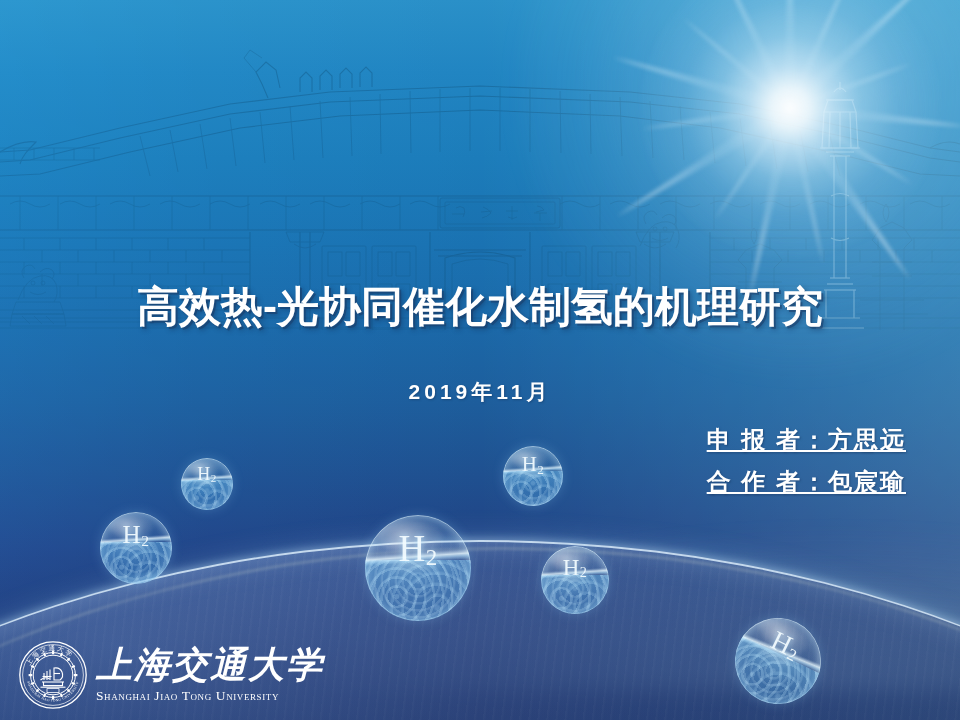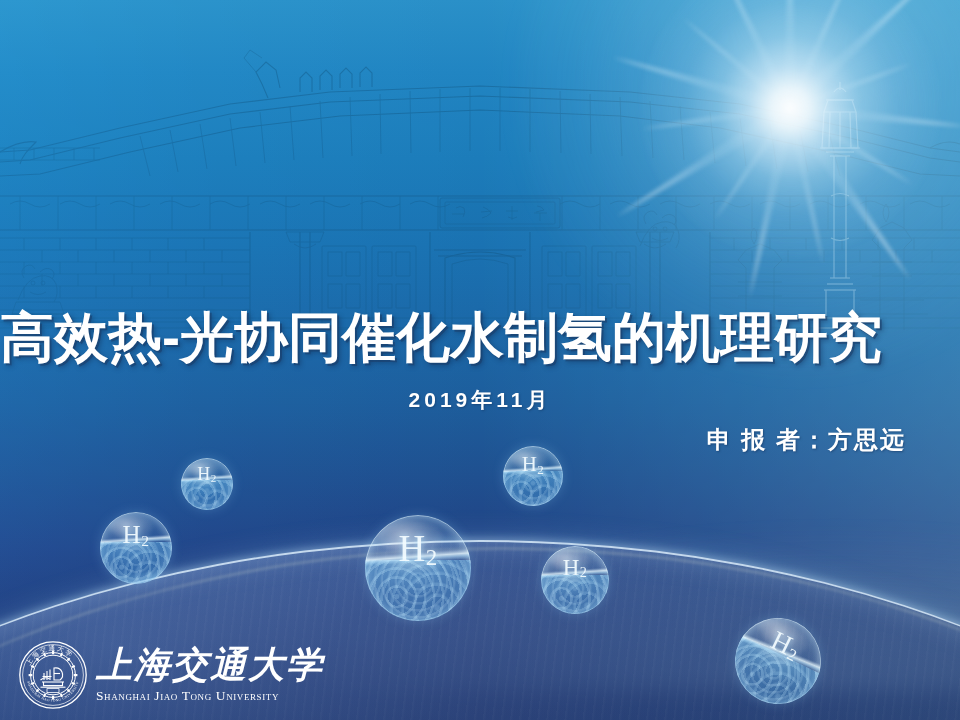--- a/index.html
+++ b/index.html
@@ -272,58 +272,57 @@
   #bubble-4 .h2 { font-size: 21px; }
   #bubble-5 { left: 541px; top: 546px; width: 68px;  height: 68px;  }
   #bubble-5 .h2 { font-size: 23px; }
   #bubble-6 { left: 735px; top: 618px; width: 86px;  height: 86px;  transform: rotate(26deg); }
   #bubble-6 .h2 { font-size: 27px; }
 
   
   .title {
     position: absolute;
     left: 0; right: 0;
-    top: 308px;
-    text-align: left;
+    top: 284px;
+    text-align: center;
     color: #ffffff;
-    font-size: 54px;
+    font-size: 42px;
     font-weight: bold;
     letter-spacing: 0px;
     line-height: 1.08;
     white-space: nowrap;
     text-shadow:
       2px 2px 0 rgba(28,60,104,0.55),
       3px 3px 5px rgba(16,44,84,0.45);
   }
   .subtitle {
     position: absolute;
     left: 0; right: 0;
     top: 378px;
     text-align: center;
     color: #ffffff;
     font-size: 21px;
     font-weight: bold;
     letter-spacing: 4px;
     text-shadow: 1px 1px 2px rgba(20,50,92,0.45);
-    margin-top: 8px;
   }
   .authors {
     position: absolute;
     right: 54px;
     top: 419px;
     text-align: right;
     color: #ffffff;
     font-size: 24px;
     font-weight: bold;
     line-height: 42px;
     letter-spacing: 2px;
     text-shadow: 1px 1px 2px rgba(20,50,92,0.5);
     white-space: nowrap;
   }
-  .authors .row { display: block; }
+  .authors .row { display: block; text-decoration: underline; }
 
   
   .logo {
     position: absolute;
     left: 18px;
     top: 637px;
     width: 300px;
     height: 76px;
     display: flex;
     align-items: center;
@@ -748,20 +747,21 @@
       <div class="surface"></div>
       <div class="gloss"></div>
     <div class="h2"><span>H</span><sub>2</sub></div>
   </div>
 
   <div class="title">高效热-光协同催化水制氢的机理研究</div>
   <div class="subtitle">2019年11月</div>
 
   <div class="authors">
     <span class="row">申 报 者：方思远</span>
+    <span class="row">合 作 者：包宸瑜</span>
   </div>
 
   <div class="logo">
     <div class="logo-seal">
       <svg width="70" height="70" viewBox="0 0 70 70" xmlns="http://www.w3.org/2000/svg">
         <circle cx="35" cy="35" r="33.2" fill="none" stroke="#ffffff" stroke-width="1.3"></circle>
         <circle cx="35" cy="35" r="30.4" fill="none" stroke="#ffffff" stroke-width="0.7"></circle>
 
         <g stroke="#ffffff" stroke-width="1" fill="none">
           <circle cx="35" cy="35" r="22.4"></circle>

